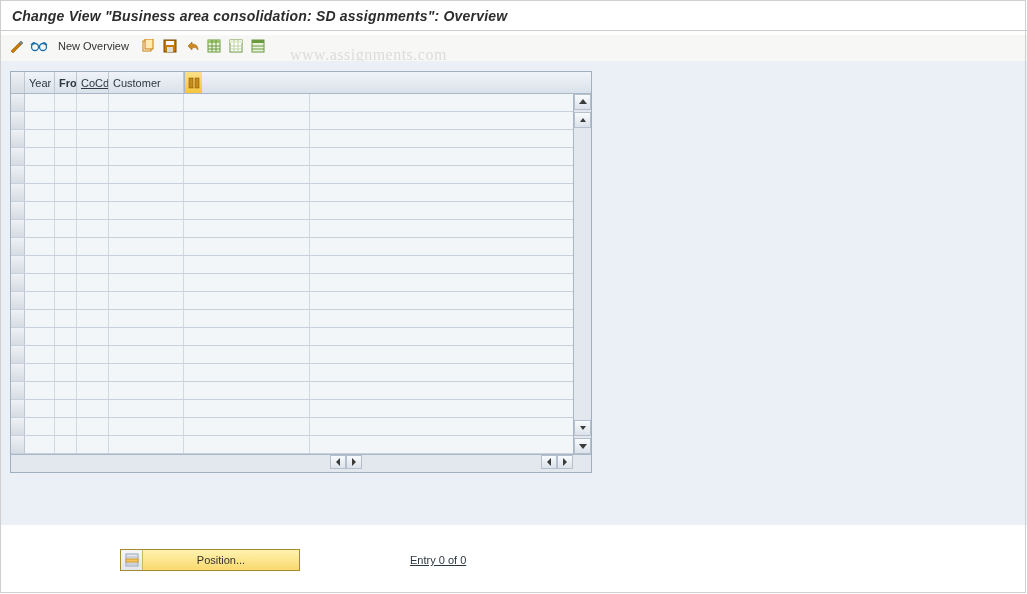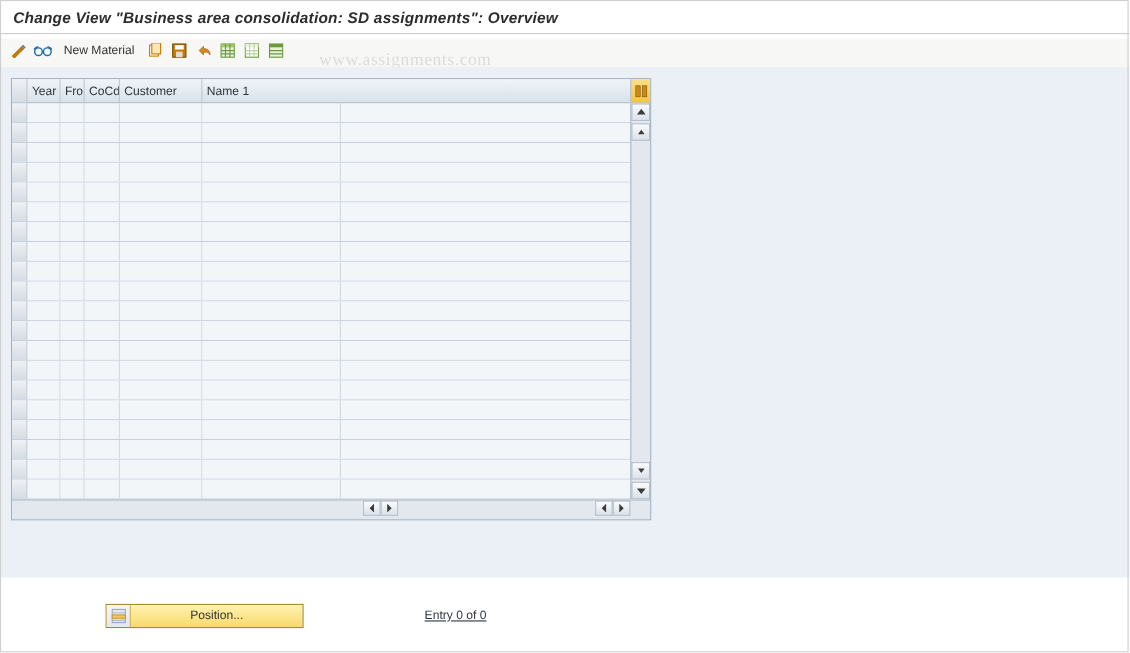--- a/index.html
+++ b/index.html
@@ -84,22 +84,22 @@
       border-right: 1px solid #bfc7d0;
       display: flex;
       align-items: center;
       padding: 0 4px;
       color: #2c3740;
       overflow: hidden;
       white-space: nowrap;
       cursor: pointer;
     }
     .col-year   { width: 30px; }
-    .col-fro    { width: 22px; }
-    .col-cocd   { width: 32px; }
+    .col-fro    { width: 22px; font-weight: bold; }
+    .col-cocd   { width: 32px; text-decoration: underline; }
     .col-cust   { width: 75px; text-align: center; }
     .col-mat    { width: 126px; }
     .col-name   { width: 244px; border-right: none; flex: 1; }
     .config-col {
       width: 18px;
       background: linear-gradient(#fbe08a,#f5c63d);
       display: flex;
       align-items: center;
       justify-content: center;
       cursor: pointer;
@@ -167,21 +167,21 @@
       flex: 1;
       height: 10px;
     }
     .hscroll-corner {
       width: 18px;
     }
     .footer {
       display: flex;
       align-items: center;
       gap: 110px;
-      padding: 24px 0 0 96px;
+      padding: 24px 0 0 120px;
     }
     .position-btn {
       display: flex;
       align-items: center;
       width: 180px;
       height: 22px;
       border: 1px solid #a58b2e;
       background: linear-gradient(#fff3b0,#f9d96e);
       cursor: pointer;
     }
@@ -225,21 +225,21 @@
         <path d="M10 4 L12 2 L14 4 L12 6 Z" fill="#888" stroke="#555" stroke-width="0.5"></path>
       </svg>
   </span>
   <span class="toolbar-btn">
     <svg width="18" height="12" viewBox="0 0 18 12">
         <circle cx="5" cy="7" r="3.5" fill="none" stroke="#1e6ea8" stroke-width="1.3"></circle>
         <circle cx="13" cy="7" r="3.5" fill="none" stroke="#1e6ea8" stroke-width="1.3"></circle>
         <path d="M1 5 Q3 2 5 3 M17 5 Q15 2 13 3 M8.5 7 L9.5 7" stroke="#1e6ea8" stroke-width="1.3" fill="none"></path>
       </svg>
   </span>
-  <span class="new-entries">New Material</span>
+  <span class="new-entries">New Overview</span>
   <span class="toolbar-btn">
     <svg width="14" height="14" viewBox="0 0 14 14">
         <rect x="2" y="2" width="8" height="10" fill="#fff" stroke="#c97b00"></rect>
         <rect x="4" y="0" width="8" height="10" fill="#ffe9b5" stroke="#c97b00"></rect>
       </svg>
   </span>
   <span class="toolbar-btn">
     <svg width="14" height="14" viewBox="0 0 14 14">
         <rect x="1" y="1" width="12" height="12" fill="#c97b00" stroke="#7a4a00"></rect>
         <rect x="3" y="2" width="8" height="4" fill="#fff"></rect>
@@ -284,21 +284,20 @@
 <div class="watermark">www.assignments.com</div>
 
 <div class="work-area">
   <div class="grid">
     <div class="grid-header">
       <div class="row-selector-head"></div>
       <div class="col-head col-year">Year</div>
       <div class="col-head col-fro">Fro</div>
       <div class="col-head col-cocd">CoCd</div>
       <div class="col-head col-cust">Customer</div>
-      <div class="col-head col-name">Name 1</div>
       <div class="config-col">
         <svg width="12" height="12" viewBox="0 0 12 12">
             <rect x="0" y="0" width="12" height="12" fill="none"></rect>
             <rect x="1" y="1" width="4" height="10" fill="#c88a1a" stroke="#7a4a00" stroke-width="0.5"></rect>
             <rect x="7" y="1" width="4" height="10" fill="#c88a1a" stroke="#7a4a00" stroke-width="0.5"></rect>
           </svg>
       </div>
     </div>
     <div class="grid-body-wrap">
       <div class="grid-body" id="grid-body">

